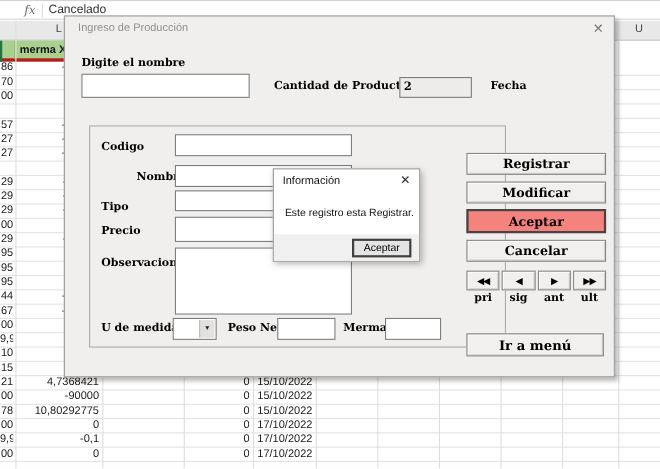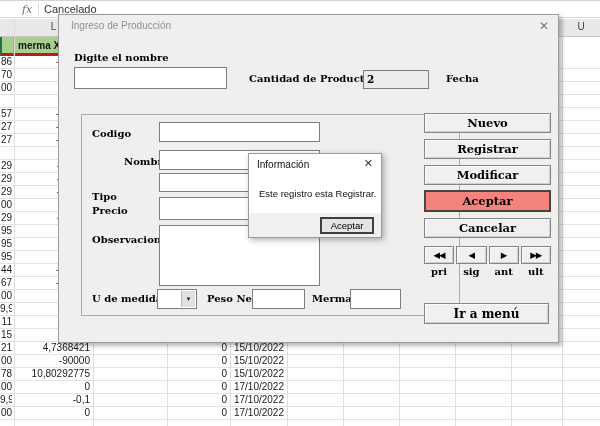--- a/index.html
+++ b/index.html
@@ -173,21 +173,21 @@
           <span class="cell cell-k">67</span>
           <span class="cell cell-l">-13,333</span>
         </div>
         <div class="sheet-row" style="top: 290px;">
           <span class="cell cell-k">00</span>
         </div>
         <div class="sheet-row" style="top: 303px;">
           <span class="cell cell-k">9,9</span>
         </div>
         <div class="sheet-row" style="top: 316px;">
-          <span class="cell cell-k">11</span>
+          <span class="cell cell-k">10</span>
         </div>
         <div class="sheet-row" style="top: 329px;">
           <span class="cell cell-k">15</span>
           <span class="cell cell-l">76,941</span>
         </div>
         <div class="sheet-row" style="top: 342px;">
           <span class="cell cell-k">21</span>
           <span class="cell cell-l">4,7368421</span>
           <span class="cell cell-n">0</span>
           <span class="cell cell-o">15/10/2022</span>
@@ -247,42 +247,41 @@
 
     <div class="slbl" style="left:387px;top:58px;">Fecha</div>
 
     <div class="uf-frame">
       <div class="slbl" style="left:10px;top:13px;">Codigo</div>
       <div class="fbox" style="top:7px;height:20px;"></div>
 
       <div class="slbl" style="left:10px;top:41px;margin-left:32px;">Nombre</div>
       <div class="fbox" style="top:35px;height:20px;"></div>
 
-      <div class="slbl" style="left:10px;top:76px;">Tipo</div>
+      <div class="slbl" style="left:10px;top:68px;">Tipo</div>
       <div class="fbox" style="top:58px;height:19px;"></div>
 
       <div class="slbl" style="left:10px;top:90px;">Precio</div>
       <div class="fbox" style="top:82px;height:23px;"></div>
 
       <div class="slbl" style="left:10px;top:119px;">Observaciones</div>
       <div class="fbox" style="top:110px;height:61px;"></div>
 
       <div class="slbl" style="left:10px;top:178px;">U de medida</div>
       <div class="combo">
         <div class="combo-btn">▼</div>
       </div>
 
       <div class="slbl" style="left:125px;top:178px;">Peso Neto</div>
       <div class="fbox" style="left:170px;top:174px;width:53px;height:20px;"></div>
 
       <div class="slbl" style="left:230px;top:178px;">Merma</div>
       <div class="fbox" style="left:268px;top:174px;width:51px;height:20px;"></div>
     </div>
 
-    <button class="vbtn" style="top:98px;">Nuevo</button>
     <button class="vbtn" style="top:124px;">Registrar</button>
     <button class="vbtn" style="top:150px;">Modificar</button>
     <button class="vbtn vbtn-accent" style="top:175px;">Aceptar</button>
     <button class="vbtn" style="top:203px;">Cancelar</button>
 
     <div class="nav-row" id="nav">
         <div class="nav-col">
           <button class="nav-btn">◀◀</button>
           <div class="nav-lbl">pri</div>
         </div>

